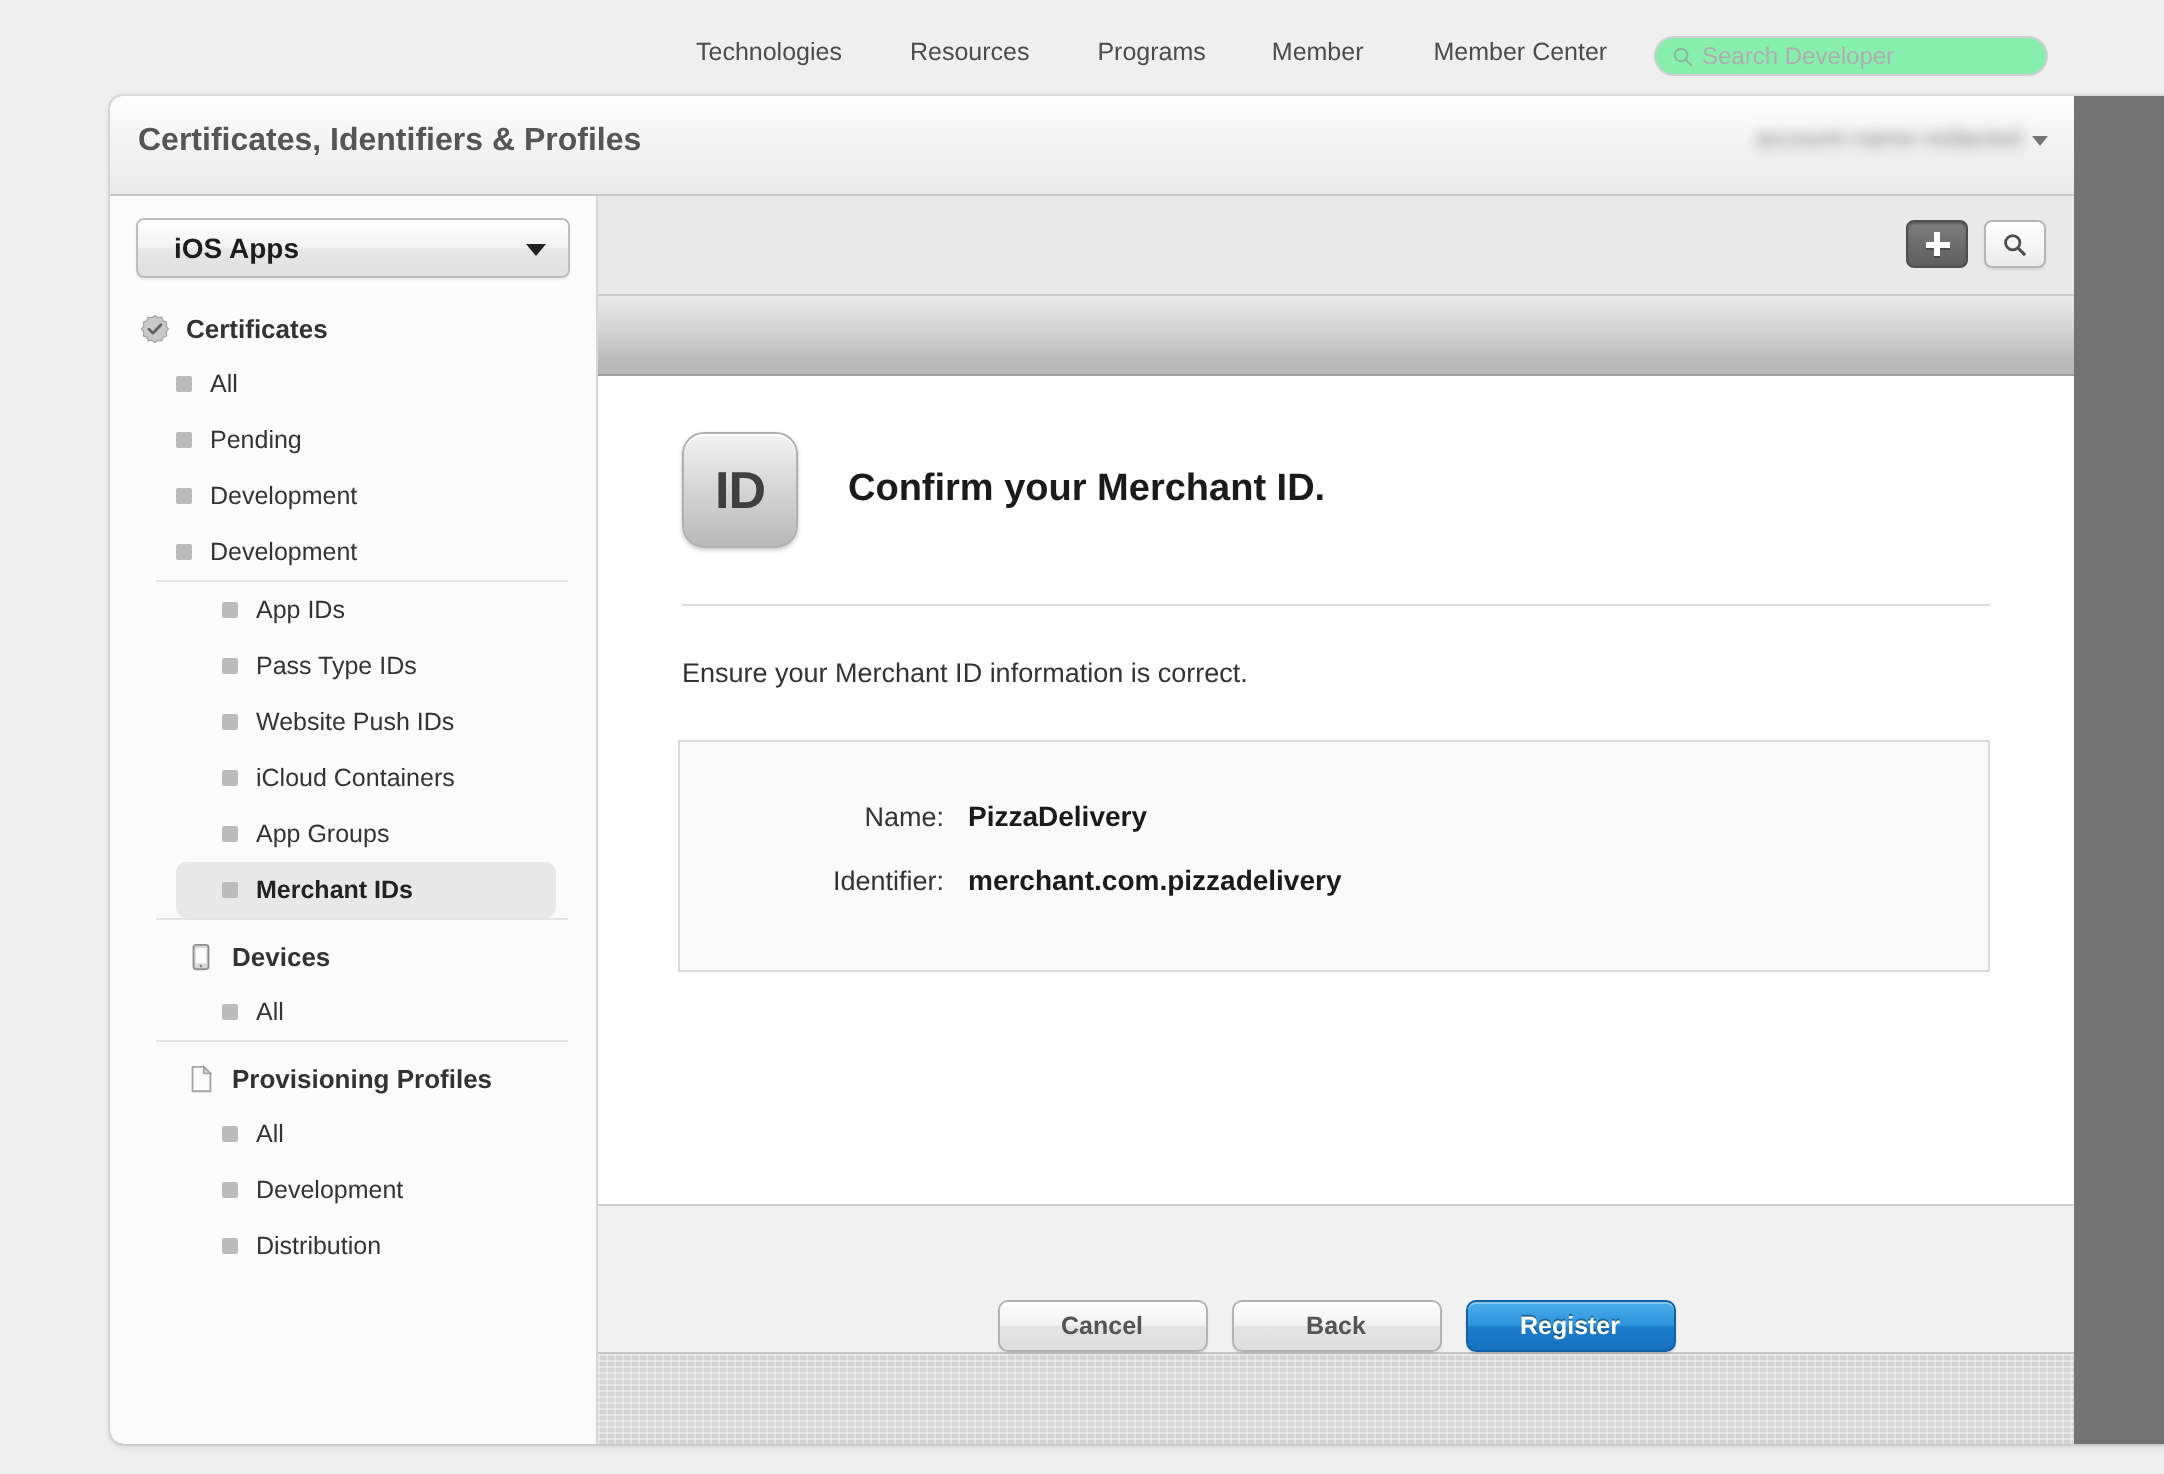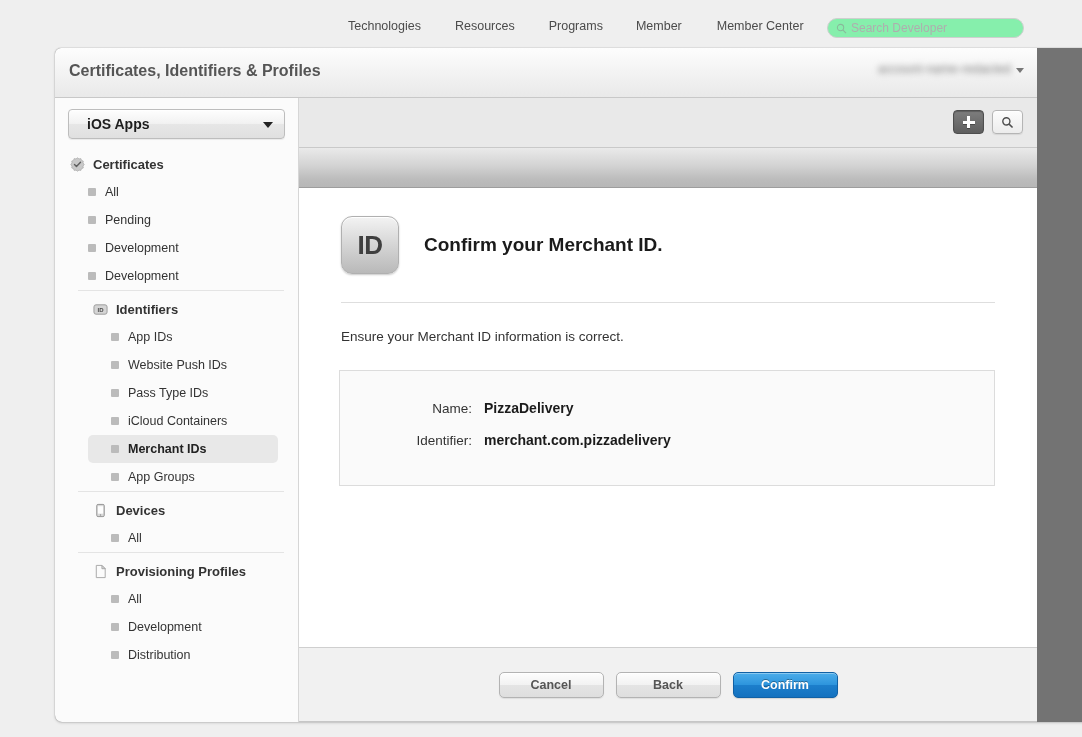--- a/index.html
+++ b/index.html
@@ -370,25 +370,24 @@
     font-size: 14px;
     font-weight: bold;
     color: #1b1b1b;
   }
 
   .content-footer {
     height: 74px;
     background: #f1f1f1;
     border-top: 1px solid #cfcfcf;
     display: flex;
-    align-items: center;
+    align-items: flex-end;
     justify-content: center;
     gap: 12px;
     box-sizing: border-box;
-    margin-top: 45px;
   }
   .btn {
     min-width: 105px;
     height: 26px;
     border-radius: 5px;
     font-size: 12.5px;
     font-weight: bold;
     display: flex;
     align-items: center;
     justify-content: center;
@@ -489,52 +488,43 @@
             <span class="bullet"></span>
             <span class="nav-label">Development</span>
           </div>
           <div class="nav-item">
             <span class="bullet"></span>
             <span class="nav-label">Development</span>
           </div>
         </div>
 
         <div class="nav-group">
-          <div class="group-head">
-            <span class="group-icon">
-              <svg viewBox="0 0 16 16" width="15" height="15">
-                <rect x="1" y="3" width="14" height="10" rx="2.2" fill="#d5d5d5" stroke="#9a9a9a" stroke-width="1"></rect>
-                <text x="8" y="11" font-size="6.4" font-family="Liberation Sans, sans-serif" font-weight="bold" fill="#4a4a4a" text-anchor="middle">ID</text>
-              </svg>
-            </span>
-            <span class="group-title">Identifiers</span>
-          </div>
           <div class="nav-item">
             <span class="bullet"></span>
             <span class="nav-label">App IDs</span>
           </div>
           <div class="nav-item">
             <span class="bullet"></span>
+            <span class="nav-label">Pass Type IDs</span>
+          </div>
+          <div class="nav-item">
+            <span class="bullet"></span>
             <span class="nav-label">Website Push IDs</span>
           </div>
           <div class="nav-item">
             <span class="bullet"></span>
-            <span class="nav-label">Pass Type IDs</span>
-          </div>
-          <div class="nav-item">
-            <span class="bullet"></span>
             <span class="nav-label">iCloud Containers</span>
           </div>
+          <div class="nav-item">
+            <span class="bullet"></span>
+            <span class="nav-label">App Groups</span>
+          </div>
           <div class="nav-item selected">
             <span class="bullet"></span>
             <span class="nav-label">Merchant IDs</span>
-          </div>
-          <div class="nav-item">
-            <span class="bullet"></span>
-            <span class="nav-label">App Groups</span>
           </div>
         </div>
 
         <div class="nav-group">
           <div class="group-head">
             <span class="group-icon">
               <svg viewBox="0 0 16 16" width="15" height="15">
                 <rect x="4" y="1.5" width="8" height="13" rx="1.4" fill="#d9d9d9" stroke="#8f8f8f" stroke-width="1"></rect>
                 <rect x="5.2" y="3.4" width="5.6" height="8" fill="#fdfdfd"></rect>
                 <circle cx="8" cy="12.8" r=".75" fill="#8f8f8f"></circle>
@@ -611,20 +601,20 @@
           <div class="info-row">
             <div class="info-label">Identifier:</div>
             <div class="info-value">merchant.com.pizzadelivery</div>
           </div>
         </div>
       </div>
 
       <div class="content-footer">
         <div class="btn grey">Cancel</div>
         <div class="btn grey">Back</div>
-        <div class="btn primary">Confirm</div>
+        <div class="btn primary">Register</div>
       </div>
 
       <div class="linen"></div>
     </div>
 
   </div>
 </div>
 
 </body></html>

